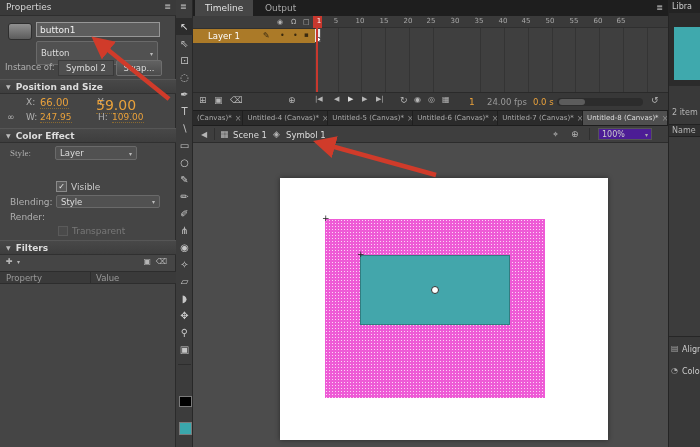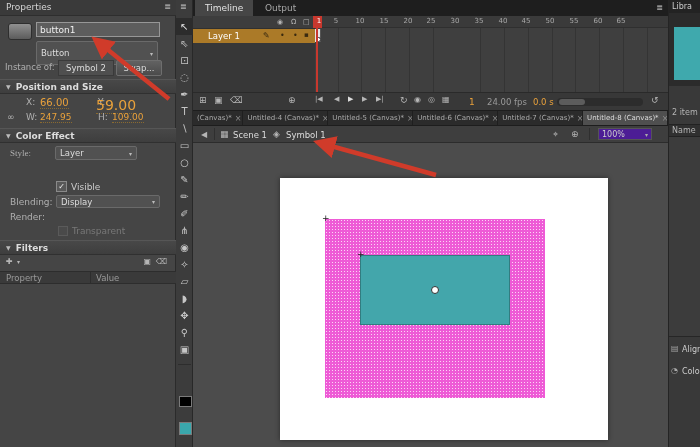--- a/index.html
+++ b/index.html
@@ -84,21 +84,21 @@
       <span class="caret">▾</span>
     </div>
 
     <div class="abs" style="left:56px;top:181px;width:9px;height:9px;background:#585858;border:1px solid #8a8a8a;
                 display:flex;align-items:center;justify-content:center;">
       <span style="font-size:8px;color:#eeeeee;line-height:1;">✓</span>
     </div>
     <span class="lbl" style="left:71px;top:182px;color:#cccccc;">Visible</span>
     <span class="lbl" style="left:10px;top:197px;">Blending:</span>
     <div class="dd" style="left:56px;top:195px;width:104px;height:13px;">
-      <span>Display</span>
+      <span>Style</span>
       <span class="caret">▾</span>
     </div>
     <span class="lbl" style="left:10px;top:212px;">Render:</span>
     <div class="abs" style="left:58px;top:226px;width:8px;height:8px;background:#4a4a4a;border:1px solid #5a5a5a;"></div>
     <span class="lbl" style="left:72px;top:226px;color:#787878;">Transparent</span>
 
     <div class="sect" style="top:240px;">
       <span class="tri">▼</span>
       <span>Filters</span>
     </div>

